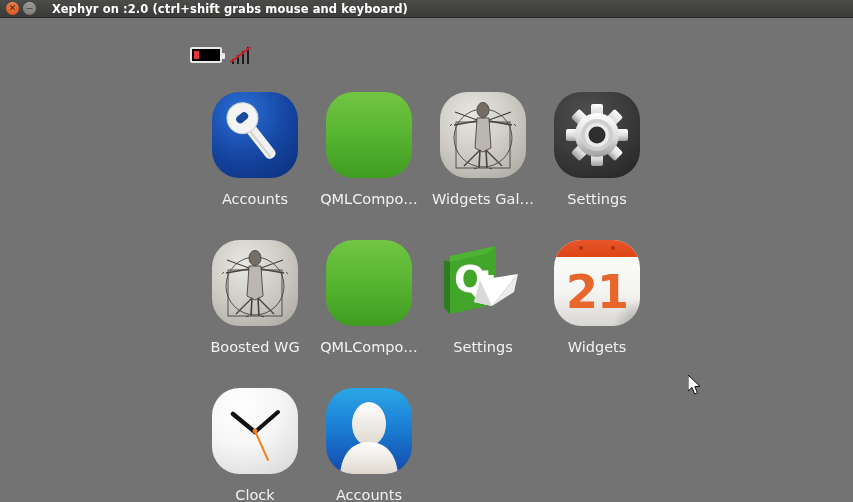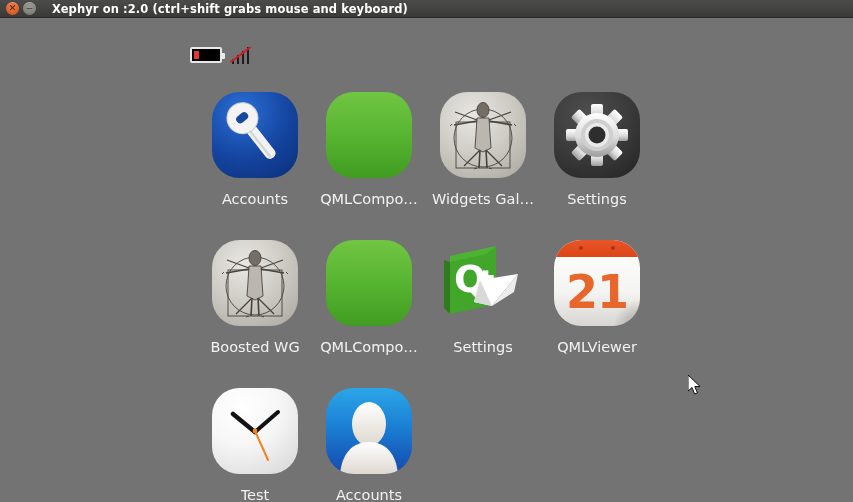--- a/index.html
+++ b/index.html
@@ -480,36 +480,36 @@
       <div class="app">
         <div class="icon-wrap">
           <div class="squircle ic-calendar">
             <span class="band"></span>
             <span class="hole h1"></span>
             <span class="hole h2"></span>
             <span class="daynum">21</span>
             <span class="curl"></span>
           </div>
         </div>
-        <div class="app-label">QMLViewer</div>
+        <div class="app-label">Widgets</div>
       </div>
 
       <div class="app">
         <div class="icon-wrap">
           <div class="squircle ic-clock">
             <svg width="86" height="86" viewBox="0 0 86 86">
 
               <line x1="43" y1="44" x2="21" y2="26" stroke="#121212" stroke-width="4.5" stroke-linecap="round"></line>
               <line x1="43" y1="44" x2="66" y2="24" stroke="#121212" stroke-width="4" stroke-linecap="round"></line>
               <line x1="43" y1="43" x2="56" y2="72" stroke="#f58220" stroke-width="2" stroke-linecap="round"></line>
               <circle cx="43" cy="43" r="2.4" fill="#f58220"></circle>
             </svg>
           </div>
         </div>
-        <div class="app-label">Test</div>
+        <div class="app-label">Clock</div>
       </div>
 
       <div class="app">
         <div class="icon-wrap">
           <div class="squircle ic-contacts">
             <svg width="86" height="86" viewBox="0 0 86 86">
               <defs>
                 <linearGradient id="pGrad" x1="0" y1="0" x2="0" y2="1">
                   <stop offset="0%" stop-color="#ffffff"></stop>
                   <stop offset="100%" stop-color="#ded8cf"></stop>

